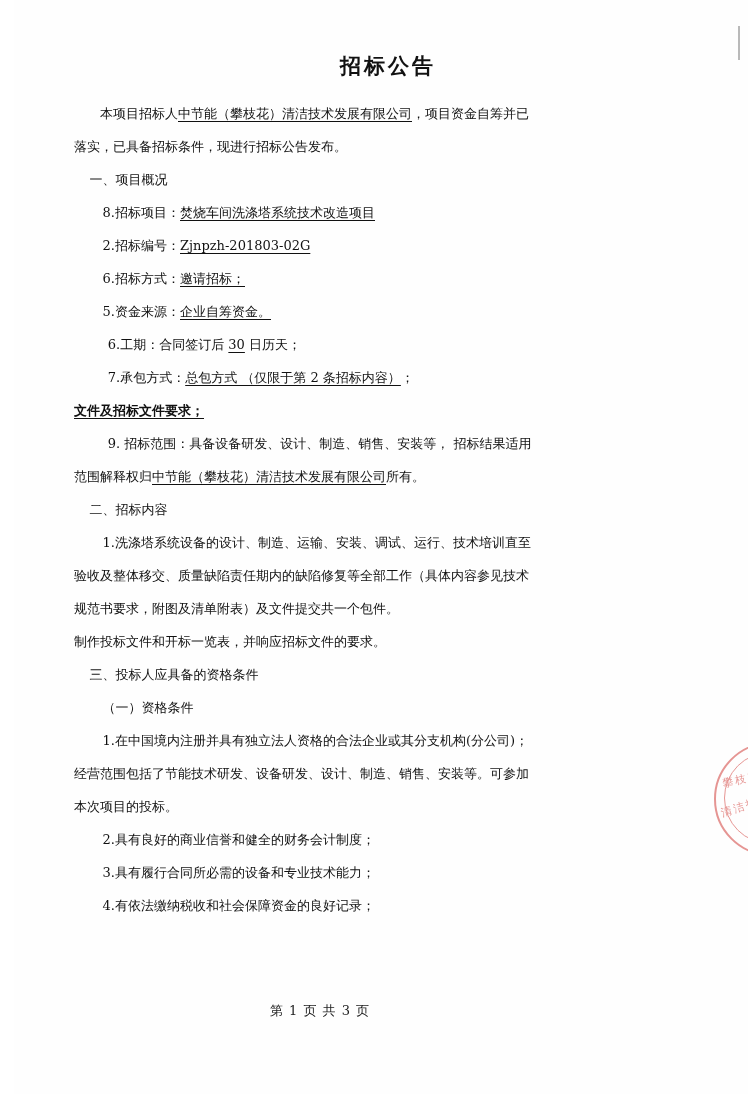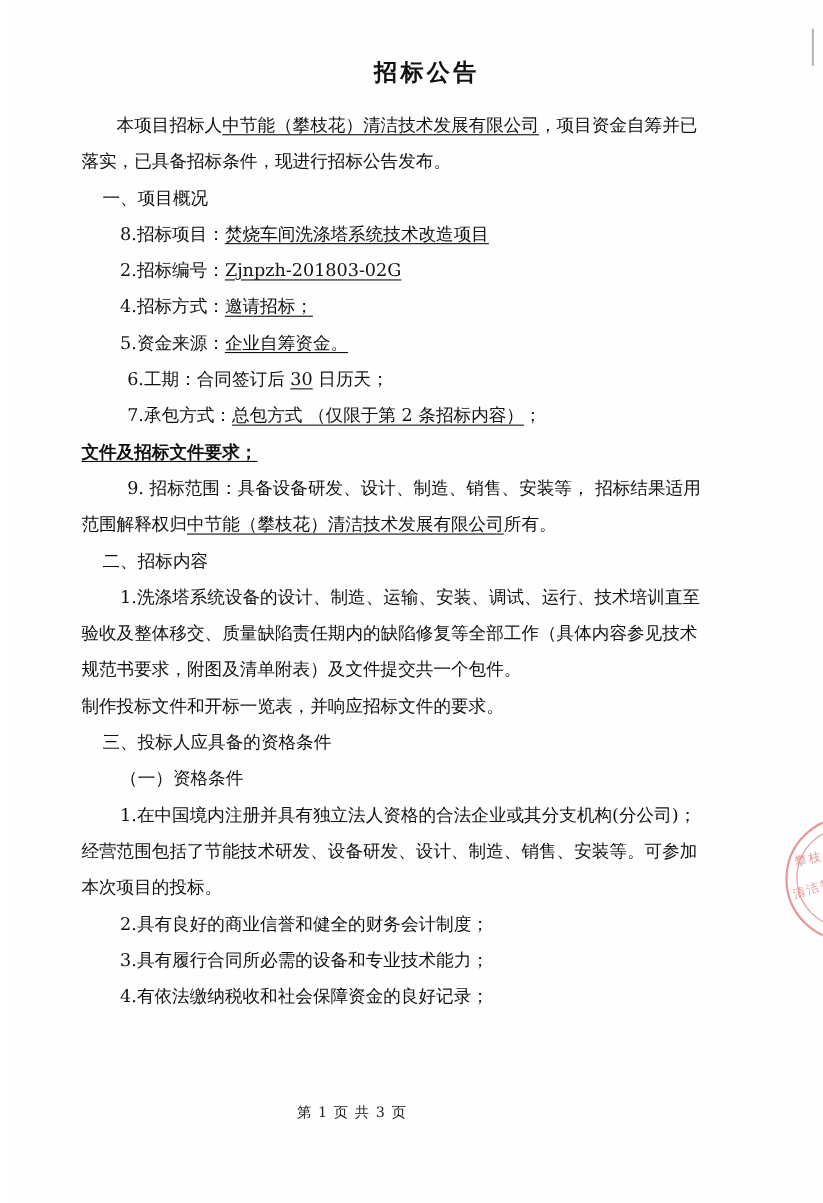--- a/index.html
+++ b/index.html
@@ -32,21 +32,21 @@
   .doc-title {
     text-align: center;
     font-size: 21px;
     font-weight: bold;
     letter-spacing: 3px;
     margin: 0 0 18px 0;
     font-family: "DejaVu Serif", "Liberation Serif", serif;
   }
   p {
     margin: 0 0 2px 0;
-    font-size: 16px;
+    font-size: 13px;
     line-height: 31px;
     text-align: justify;
     font-family: "DejaVu Serif", "Liberation Serif", serif;
   }
   .indent2 { text-indent: 2em; }
   .lvl1 { text-indent: 1.2em; }
   .lvl2 { text-indent: 2.2em; }
   .lvl2b { text-indent: 2.6em; }
   .u {
     text-decoration: underline;
@@ -125,21 +125,21 @@
     <p class="indent2"><span>本项目招标人</span><span class="u">中节能（攀枝花）清洁技术发展有限公司</span><span>，项目资金自筹并已</span></p>
     <p>落实，已具备招标条件，现进行招标公告发布。</p>
 
     <p class="lvl1">一、项目概况</p>
 
     <p class="lvl2"><span>8.招标项目：</span><span class="u">焚烧车间洗涤塔系统技术改造项目</span></p>
 
     <p class="lvl2"><span>2.招标编号：</span><span class="u">Zjnpzh-201803-02G</span></p>
 
 
-    <p class="lvl2"><span>4.招标方式：</span><span class="u">邀请招标；</span></p>
+    <p class="lvl2"><span>6.招标方式：</span><span class="u">邀请招标；</span></p>
 
     <p class="lvl2"><span>5.资金来源：</span><span class="u">企业自筹资金。</span></p>
 
     <p class="lvl2b"><span>6.工期：合同签订后</span> <span class="u">30</span> <span>日历天；</span></p>
 
     <p class="lvl2b"><span>7.承包方式：</span><span class="u">总包方式 （仅限于第 2 条招标内容）</span><span>；</span></p>
 
     <p class="bold u">文件及招标文件要求；</p>
 
     <p class="lvl2b">9. 招标范围：具备设备研发、设计、制造、销售、安装等， 招标结果适用</p>

